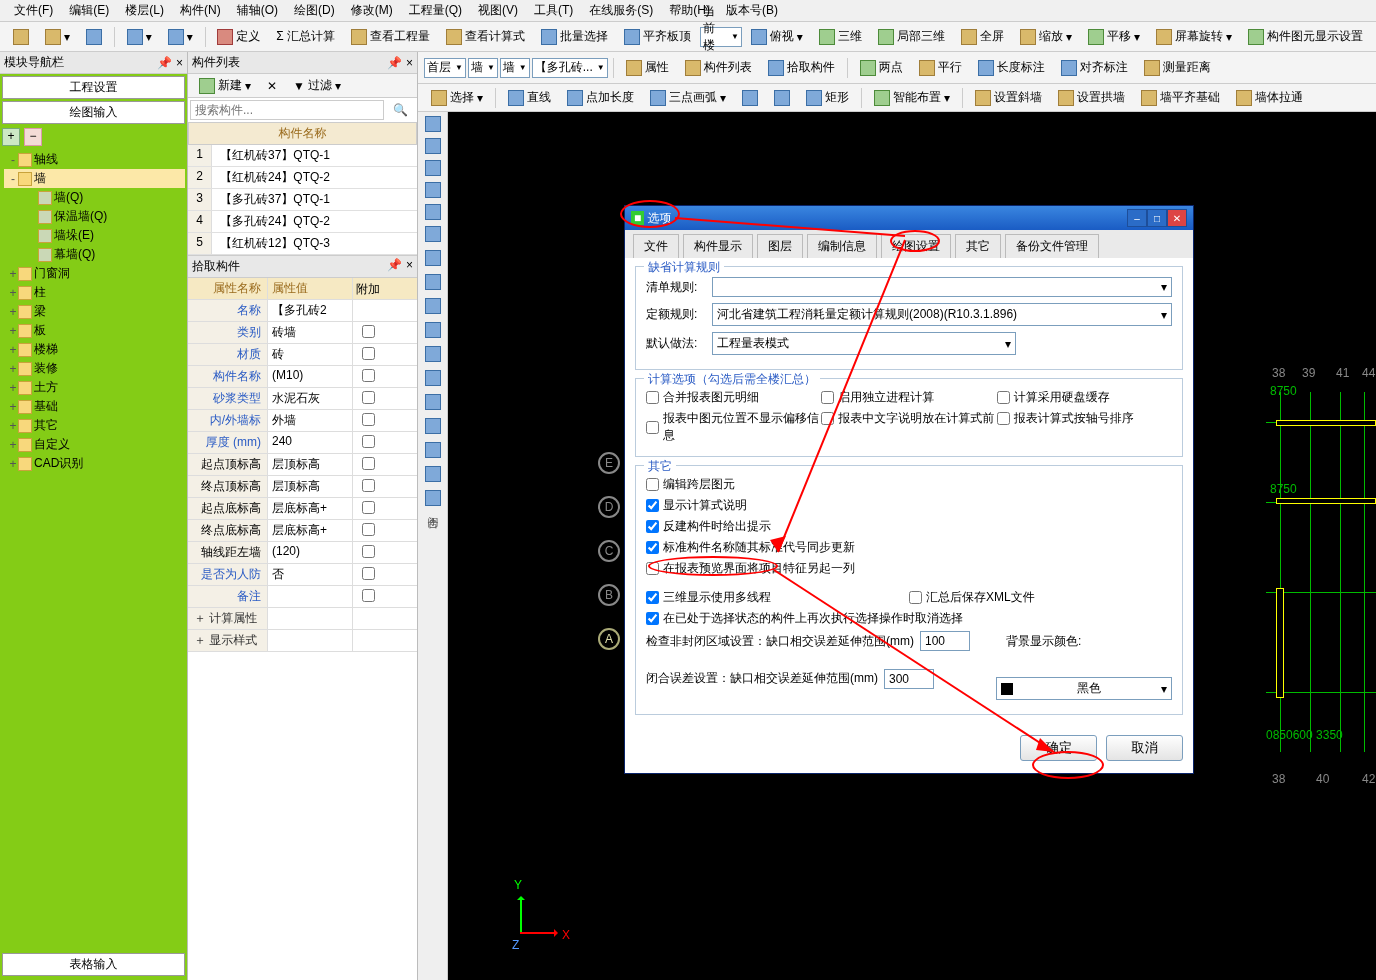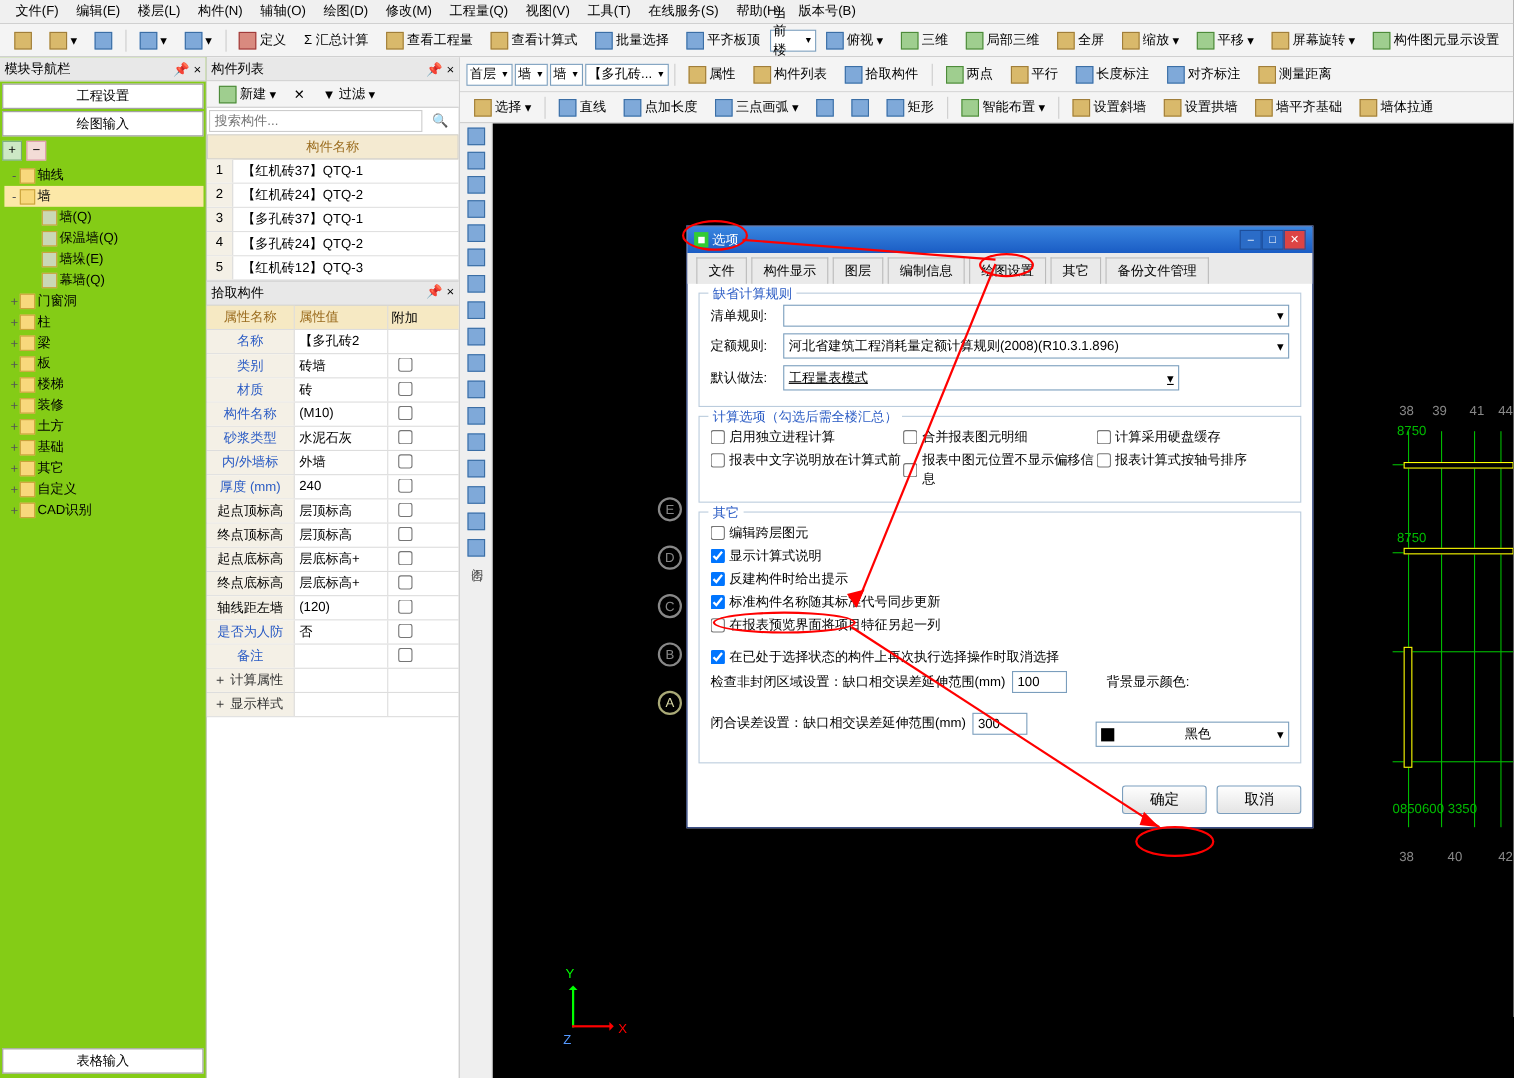--- a/index.html
+++ b/index.html
@@ -40,21 +40,21 @@
   .comp-list { overflow:hidden; }
   .comp-header { background:#f4ead1; border:1px solid #ccc; text-align:center; padding:2px; color:#9a6b1d; }
   .comp-row { display:flex; border-bottom:1px solid #e0e0e0; }
   .comp-num { width:24px; text-align:center; background:#f4f0e6; border-right:1px solid #ddd; padding:2px;}
   .comp-name { flex:1; padding:2px 8px; }
   .search-box { display:flex; padding:2px; gap:2px;}
   .search-box input { flex:1; border:1px solid #ccc; padding:2px 4px; font-size:12px;}
   .prop-title { background:#e8e8e8; padding:2px 4px; border-top:1px solid #ccc; border-bottom:1px solid #ccc; display:flex; justify-content:space-between;}
   .prop-table { width:100%; }
   .prop-row { display:flex; border-bottom:1px solid #ddd; }
-  .prop-row .lbl { width:80px; background:#f4f0e6; padding:2px 6px; text-align:center; border-right:1px solid #ddd;}
+  .prop-row .lbl { width:80px; background:#f4f0e6; padding:2px 6px; text-align:right; border-right:1px solid #ddd;}
   .prop-row .lbl.blue { color:#2a5bc4; }
   .prop-row .lbl.expandable { text-align:left; color:#333;}
   .prop-row .val { width:85px; padding:2px 4px; border-right:1px solid #ddd; }
   .prop-row .chk { width:30px; text-align:center; padding-top:3px;}
   .prop-row .chk input {margin:0;}
   .prop-head {background:#f6e9c3;}
   .prop-head .val{color:#9a6b1d;}
   .prop-head .lbl{background:#f6e9c3;color:#9a6b1d;}
   
   
@@ -97,21 +97,21 @@
   .winbtn{width:20px;height:18px;background:#2b6cc7;border:1px solid #1d4e9a;color:#fff;font-size:10px;display:flex;align-items:center;justify-content:center;cursor:pointer;}
   .winbtn.close{background:#d44;}
   .dlg-tabs { background:#eaeaea; padding:4px 8px 0 8px; display:flex; gap:4px;}
   .dlg-tab { padding:3px 10px; background:#eaeaea; border:1px solid #bbb; border-bottom:none; cursor:pointer;}
   .dlg-body { padding:8px 10px 10px 10px; }
   .gbox { border:1px solid #bcd; margin-bottom:8px; padding:10px 10px 8px 10px; position:relative;}
   .gbox-title { position:absolute; top:-8px; left:8px; background:#fff; padding:0 4px; color:#2a5bc4;}
   .frow { display:flex; align-items:center; gap:6px; margin-bottom:6px;}
   .frow label.l {width:60px;}
   .frow .winput {flex:1; border:1px solid #7b9ebd; background:#fff; padding:2px 4px; display:flex; align-items:center; justify-content:space-between;}
-  .frow .winput.s{width:360px;flex:none;text-decoration:underline;}
+  .frow .winput.s{width:304px;flex:none;}
   .frow .winput.xs{width:50px;flex:none;}
   .chkrow { display:flex; align-items:center; gap:4px; margin-bottom:4px;}
   .chkcol { display:flex; flex-direction:column; }
   .chkgrid { display:flex; }
   .chkgrid .chkcol{flex:1;}
   .dlg-btns { text-align:right; padding:2px 10px 12px 0;}
   .dlg-btn { padding:3px 24px; background:linear-gradient(#fefefe,#e4e4e4); border:1px solid #7b9ebd; border-radius:3px; cursor:pointer; margin-left:6px;}
   
   
   .anno { position:absolute; border:2px solid #f00; border-radius:50%; pointer-events:none;}
@@ -688,35 +688,35 @@
             <span>▾</span>
           </div>
         </div>
     </div>
     <div class="gbox">
       <div class="gbox-title">计算选项（勾选后需全楼汇总）</div>
       <div class="chkgrid">
         <div class="chkcol">
           <label class="chkrow">
               <input type="checkbox" style="">
+              <span>合并报表图元明细</span>
+            </label>
+          <label class="chkrow">
+              <input type="checkbox" style="">
+              <span>报表中图元位置不显示偏移信息</span>
+            </label>
+        </div>
+        <div class="chkcol">
+          <label class="chkrow">
+              <input type="checkbox" style="">
               <span>启用独立进程计算</span>
             </label>
           <label class="chkrow">
               <input type="checkbox" style="">
               <span>报表中文字说明放在计算式前</span>
-            </label>
-        </div>
-        <div class="chkcol">
-          <label class="chkrow">
-              <input type="checkbox" style="">
-              <span>合并报表图元明细</span>
-            </label>
-          <label class="chkrow">
-              <input type="checkbox" style="">
-              <span>报表中图元位置不显示偏移信息</span>
             </label>
         </div>
         <div class="chkcol">
           <label class="chkrow">
               <input type="checkbox" style="">
               <span>计算采用硬盘缓存</span>
             </label>
           <label class="chkrow">
               <input type="checkbox" style="">
               <span>报表计算式按轴号排序</span>
@@ -744,20 +744,34 @@
               <input type="checkbox" checked="" style="">
               <span>标准构件名称随其标准代号同步更新</span>
             </label>
           <label class="chkrow">
               <input type="checkbox" style="">
               <span>在报表预览界面将项目特征另起一列</span>
             </label>
         </div>
       </div>
       <div style="height:8px;"></div>
+      <div class="chkgrid">
+        <div class="chkcol">
+          <label class="chkrow">
+              <input type="checkbox" checked="" style="">
+              <span>三维显示使用多线程</span>
+            </label>
+        </div>
+        <div class="chkcol">
+          <label class="chkrow">
+              <input type="checkbox" style="">
+              <span>汇总后保存XML文件</span>
+            </label>
+        </div>
+      </div>
       <label class="chkrow">
           <input type="checkbox" checked="" style="">
           <span>在已处于选择状态的构件上再次执行选择操作时取消选择</span>
         </label>
       <div class="frow" style="margin-top:4px;">
         <span>检查非封闭区域设置：缺口相交误差延伸范围(mm)</span>
         <div class="winput xs">
             <span>100</span>
           </div>
         <span style="margin-left:30px;">背景显示颜色:</span>

